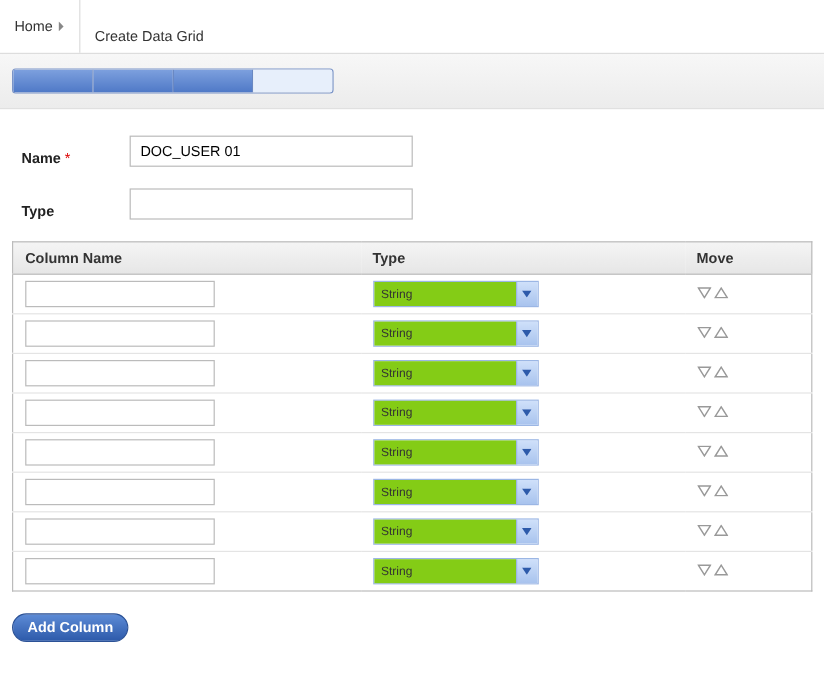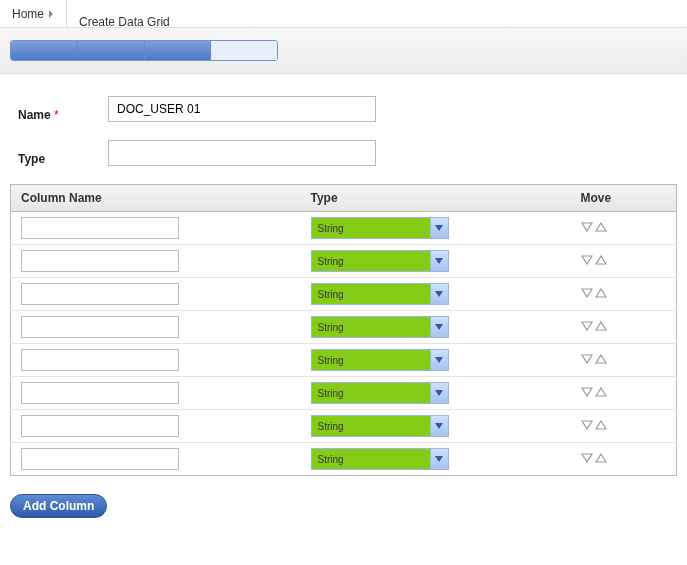--- a/index.html
+++ b/index.html
@@ -7,21 +7,21 @@
     font-family: Arial, Helvetica, sans-serif;
     font-size: 12px;
     color: #333;
     background: #fff;
     width: 687px;
   }
   
   .breadcrumb {
     display: flex;
     border-bottom: 1px solid #ddd;
-    height: 28px;
+    height: 45px;
     align-items: stretch;
   }
   .crumb {
     display: flex;
     align-items: center;
     padding: 0 12px;
     border-right: 1px solid #ddd;
     color: #333;
     cursor: pointer;
     gap: 4px;
@@ -69,21 +69,21 @@
     margin-bottom: 18px;
   }
   .field-label {
     width: 98px;
     font-weight: bold;
     color: #222;
     padding-left: 8px;
   }
   .req { color: #d00; font-weight: normal; }
   .text-input {
-    width: 268px;
+    width: 236px;
     height: 26px;
     border: 1px solid #bbb;
     padding: 0 8px;
     font-size: 12px;
   }
 
   
   .grid {
     border: 1px solid #bbb;
     border-collapse: collapse;

